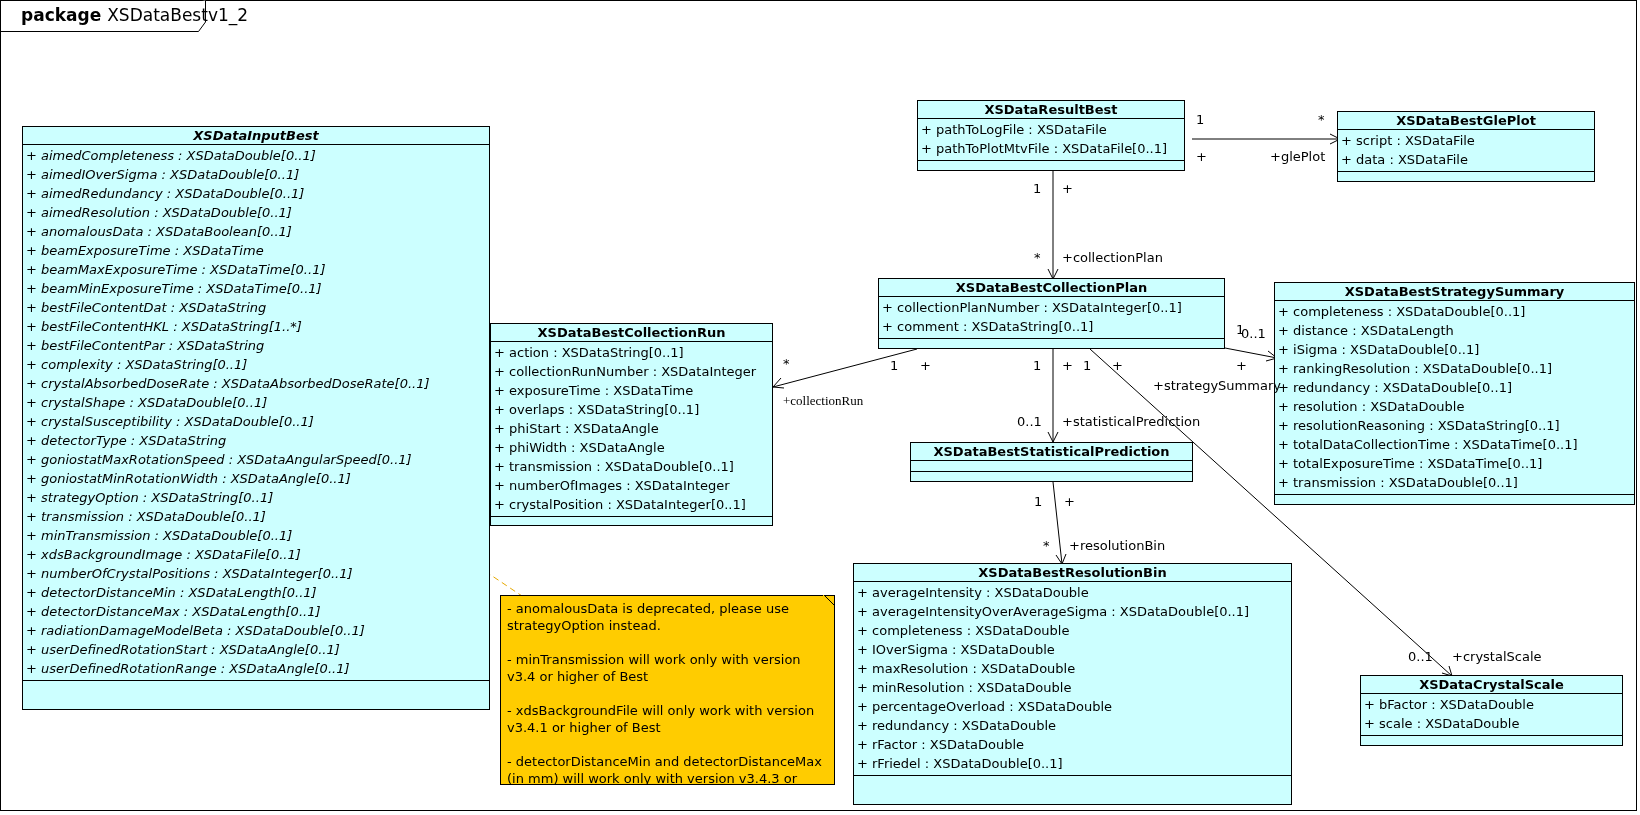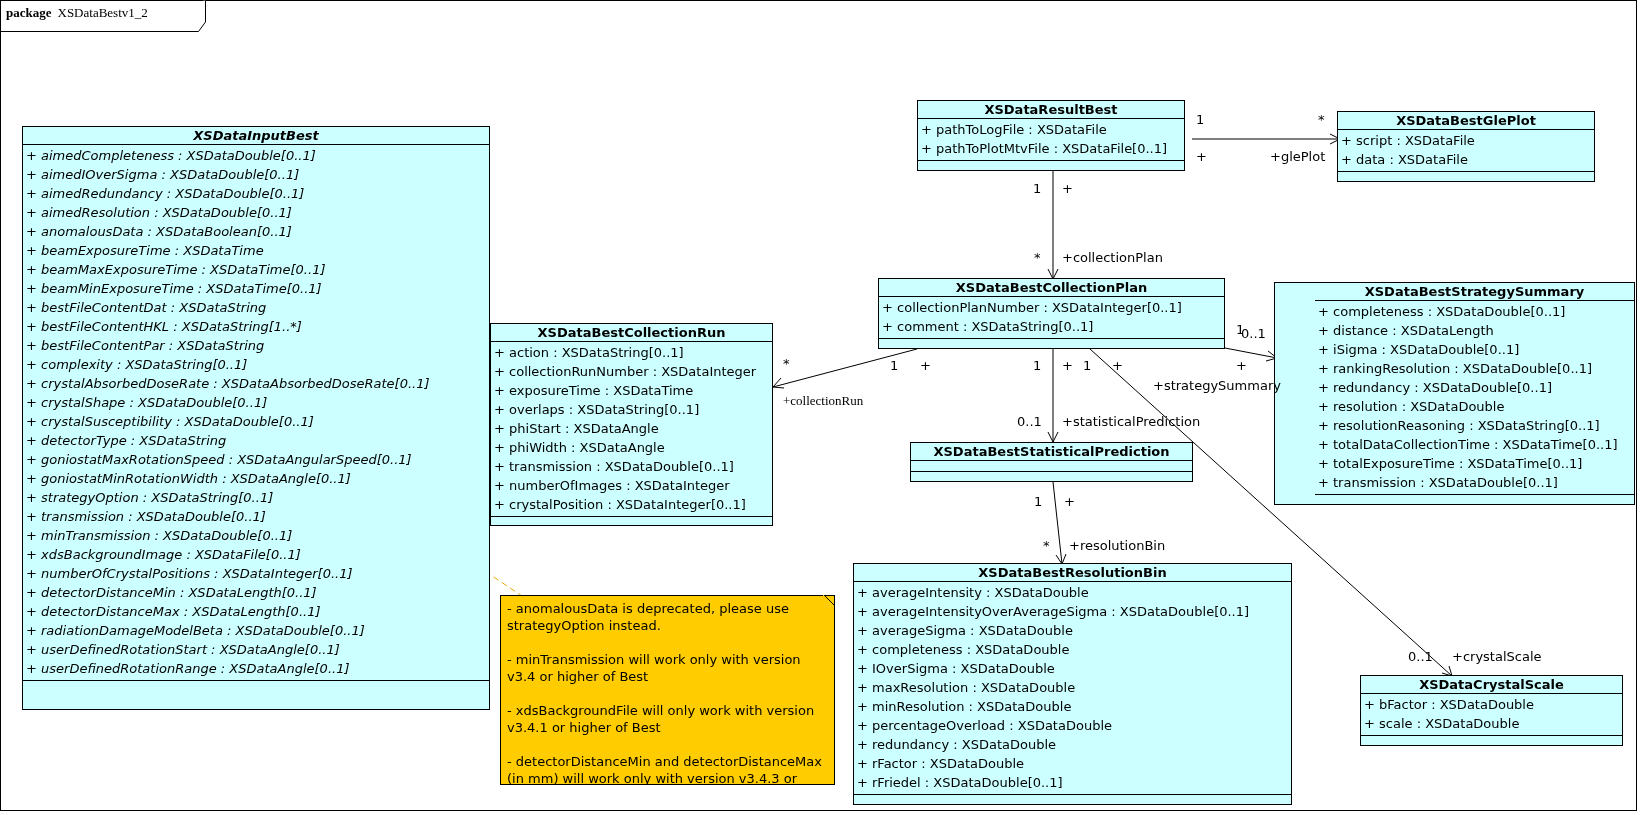--- a/index.html
+++ b/index.html
@@ -1,21 +1,21 @@
 <!DOCTYPE html>
 <html><head>
 <meta charset="utf-8">
 <style>
   html, body { margin:0; padding:0; background:#ffffff; }
   body { width:1640px; height:815px; position:relative; overflow:hidden;
          font-family:"DejaVu Sans", sans-serif; font-size:13px; color:#000; }
   #frame { position:absolute; left:0; top:0; width:1637px; height:811px; border:1px solid #000; box-sizing:border-box; }
   #pkg-tab { position:absolute; left:0; top:0; height:28px; }
   #pkg-tab svg { position:absolute; left:0; top:0; }
-  #pkg-label { position:absolute; left:6px; top:5px; font-size:13px; white-space:nowrap;font-family:Liberation Serif, serif; }
+  #pkg-label { position:absolute; left:21px; top:5px; font-size:17px; white-space:nowrap; }
   #pkg-label b { font-weight:bold; margin-right:6px; }
   .cls { position:absolute; background:#ccffff; border:1px solid #000; box-sizing:border-box; }
   .cls .title { text-align:center; font-weight:bold; font-size:13px; height:17px; line-height:17px; border-bottom:1px solid #000; white-space:nowrap; overflow:hidden; }
   .cls .attrs { border-bottom:1px solid #000; padding:1px 0 2px 0; }
   .cls .attr { height:19px; line-height:19px; padding-left:3px; white-space:nowrap; font-size:13px; }
   .cls .ops { height:8px; }
   .cls.empty .attrs { height:10px; padding:0; }
   .note { position:absolute; background:#ffcc00; border:1px solid #000; box-sizing:border-box; padding:4px 6px; font-size:13px; line-height:17px; overflow:hidden; }
   .note p { margin:0 0 17px 0; }
   .note-corner { position:absolute; }
@@ -133,21 +133,21 @@
 
 <div class="cls" style="left:878px;top:278px;width:347px;height:71px;">
   <div class="title">XSDataBestCollectionPlan</div>
   <div class="attrs">
       <div class="attr">+ collectionPlanNumber  : XSDataInteger[0..1]</div>
       <div class="attr">+ comment  : XSDataString[0..1]</div>
     </div>
   <div class="ops"></div>
 </div>
 
-<div class="cls" style="left:1274px;top:282px;width:361px;height:223px;padding-left:40px;">
+<div class="cls" style="left:1274px;top:282px;width:361px;height:223px;">
   <div class="title">XSDataBestStrategySummary</div>
   <div class="attrs">
       <div class="attr">+ completeness  : XSDataDouble[0..1]</div>
       <div class="attr">+ distance  : XSDataLength</div>
       <div class="attr">+ iSigma  : XSDataDouble[0..1]</div>
       <div class="attr">+ rankingResolution  : XSDataDouble[0..1]</div>
       <div class="attr">+ redundancy  : XSDataDouble[0..1]</div>
       <div class="attr">+ resolution  : XSDataDouble</div>
       <div class="attr">+ resolutionReasoning  : XSDataString[0..1]</div>
       <div class="attr">+ totalDataCollectionTime  : XSDataTime[0..1]</div>
@@ -161,21 +161,20 @@
   <div class="title">XSDataBestStatisticalPrediction</div>
   <div class="attrs"></div>
   <div class="ops"></div>
 </div>
 
 <div class="cls" style="left:853px;top:563px;width:439px;height:242px;">
   <div class="title">XSDataBestResolutionBin</div>
   <div class="attrs">
       <div class="attr">+ averageIntensity  : XSDataDouble</div>
       <div class="attr">+ averageIntensityOverAverageSigma  : XSDataDouble[0..1]</div>
-      <div class="attr">+ averageSigma  : XSDataDouble</div>
       <div class="attr">+ completeness  : XSDataDouble</div>
       <div class="attr">+ IOverSigma  : XSDataDouble</div>
       <div class="attr">+ maxResolution  : XSDataDouble</div>
       <div class="attr">+ minResolution  : XSDataDouble</div>
       <div class="attr">+ percentageOverload  : XSDataDouble</div>
       <div class="attr">+ redundancy  : XSDataDouble</div>
       <div class="attr">+ rFactor  : XSDataDouble</div>
       <div class="attr">+ rFriedel  : XSDataDouble[0..1]</div>
     </div>
   <div class="ops"></div>

